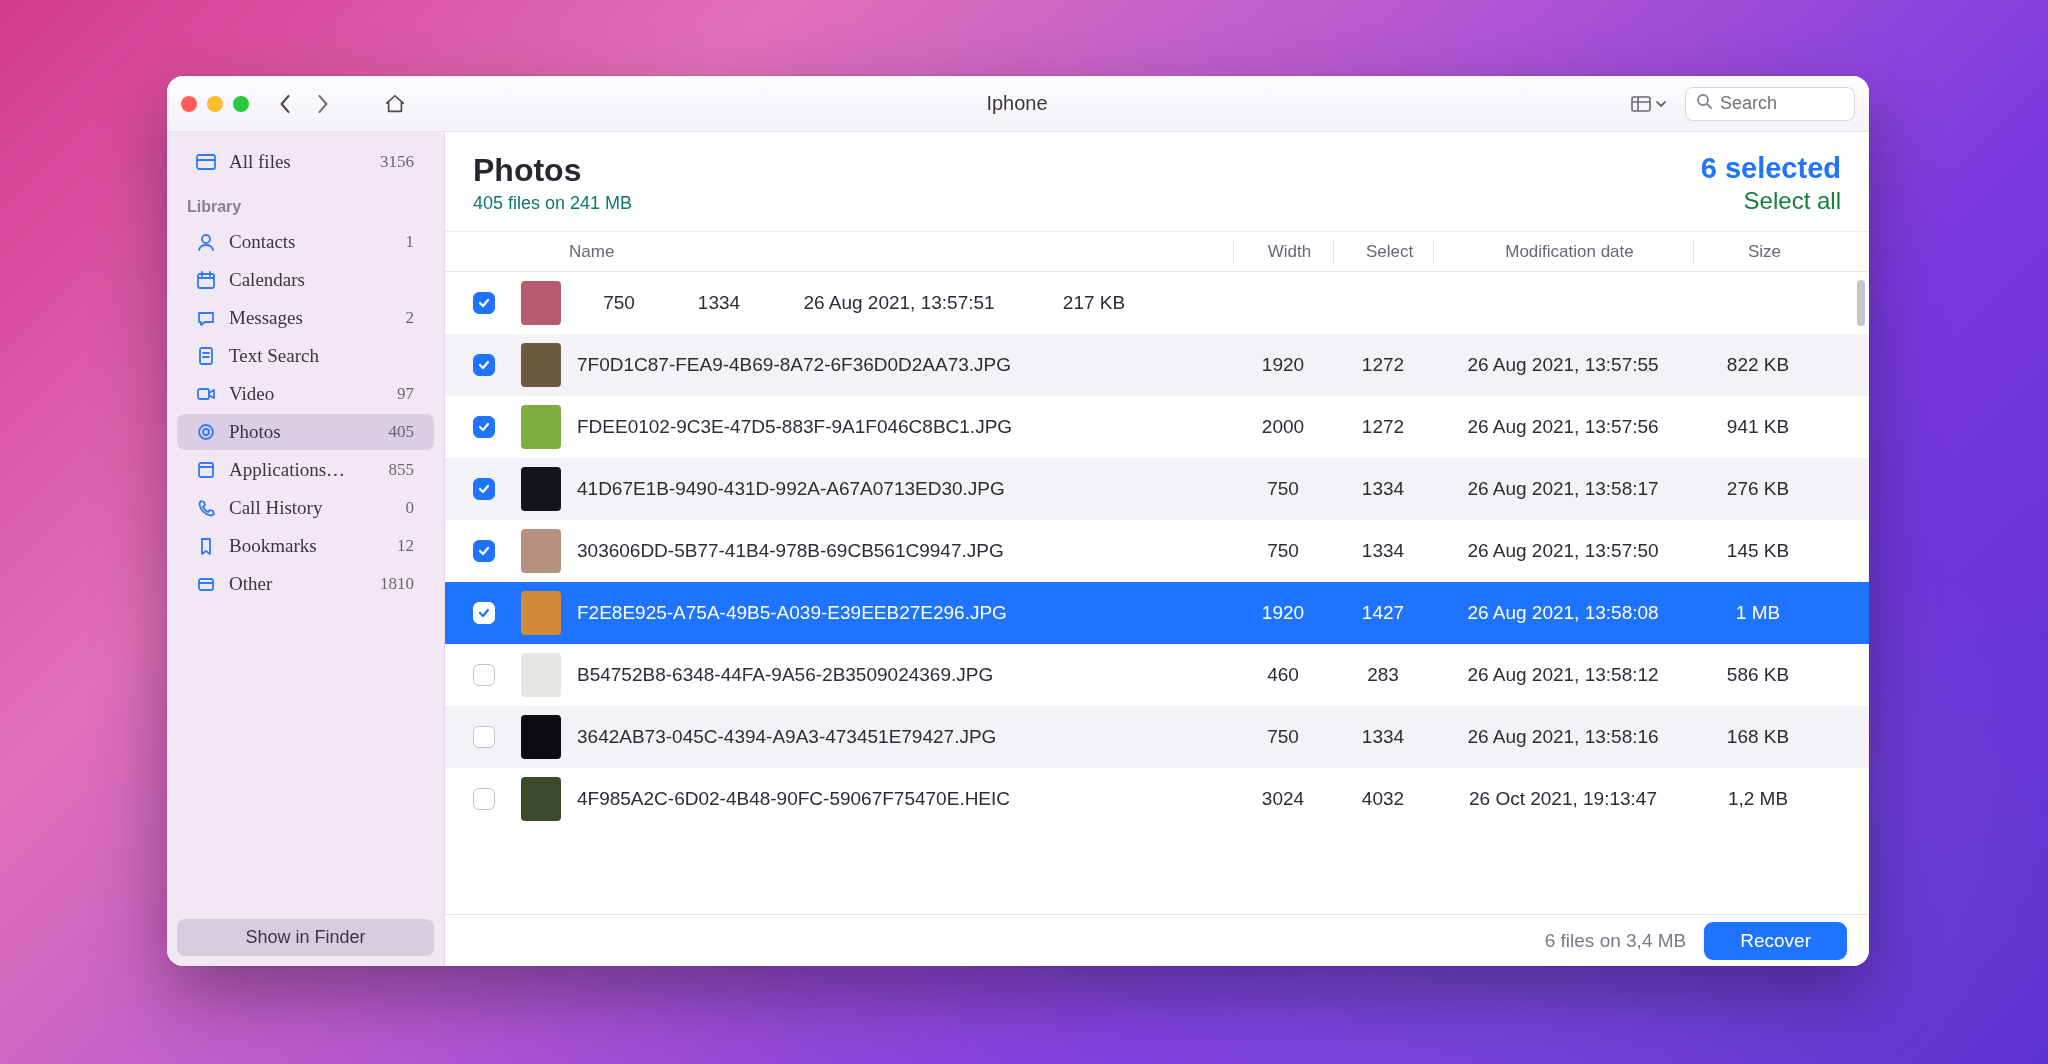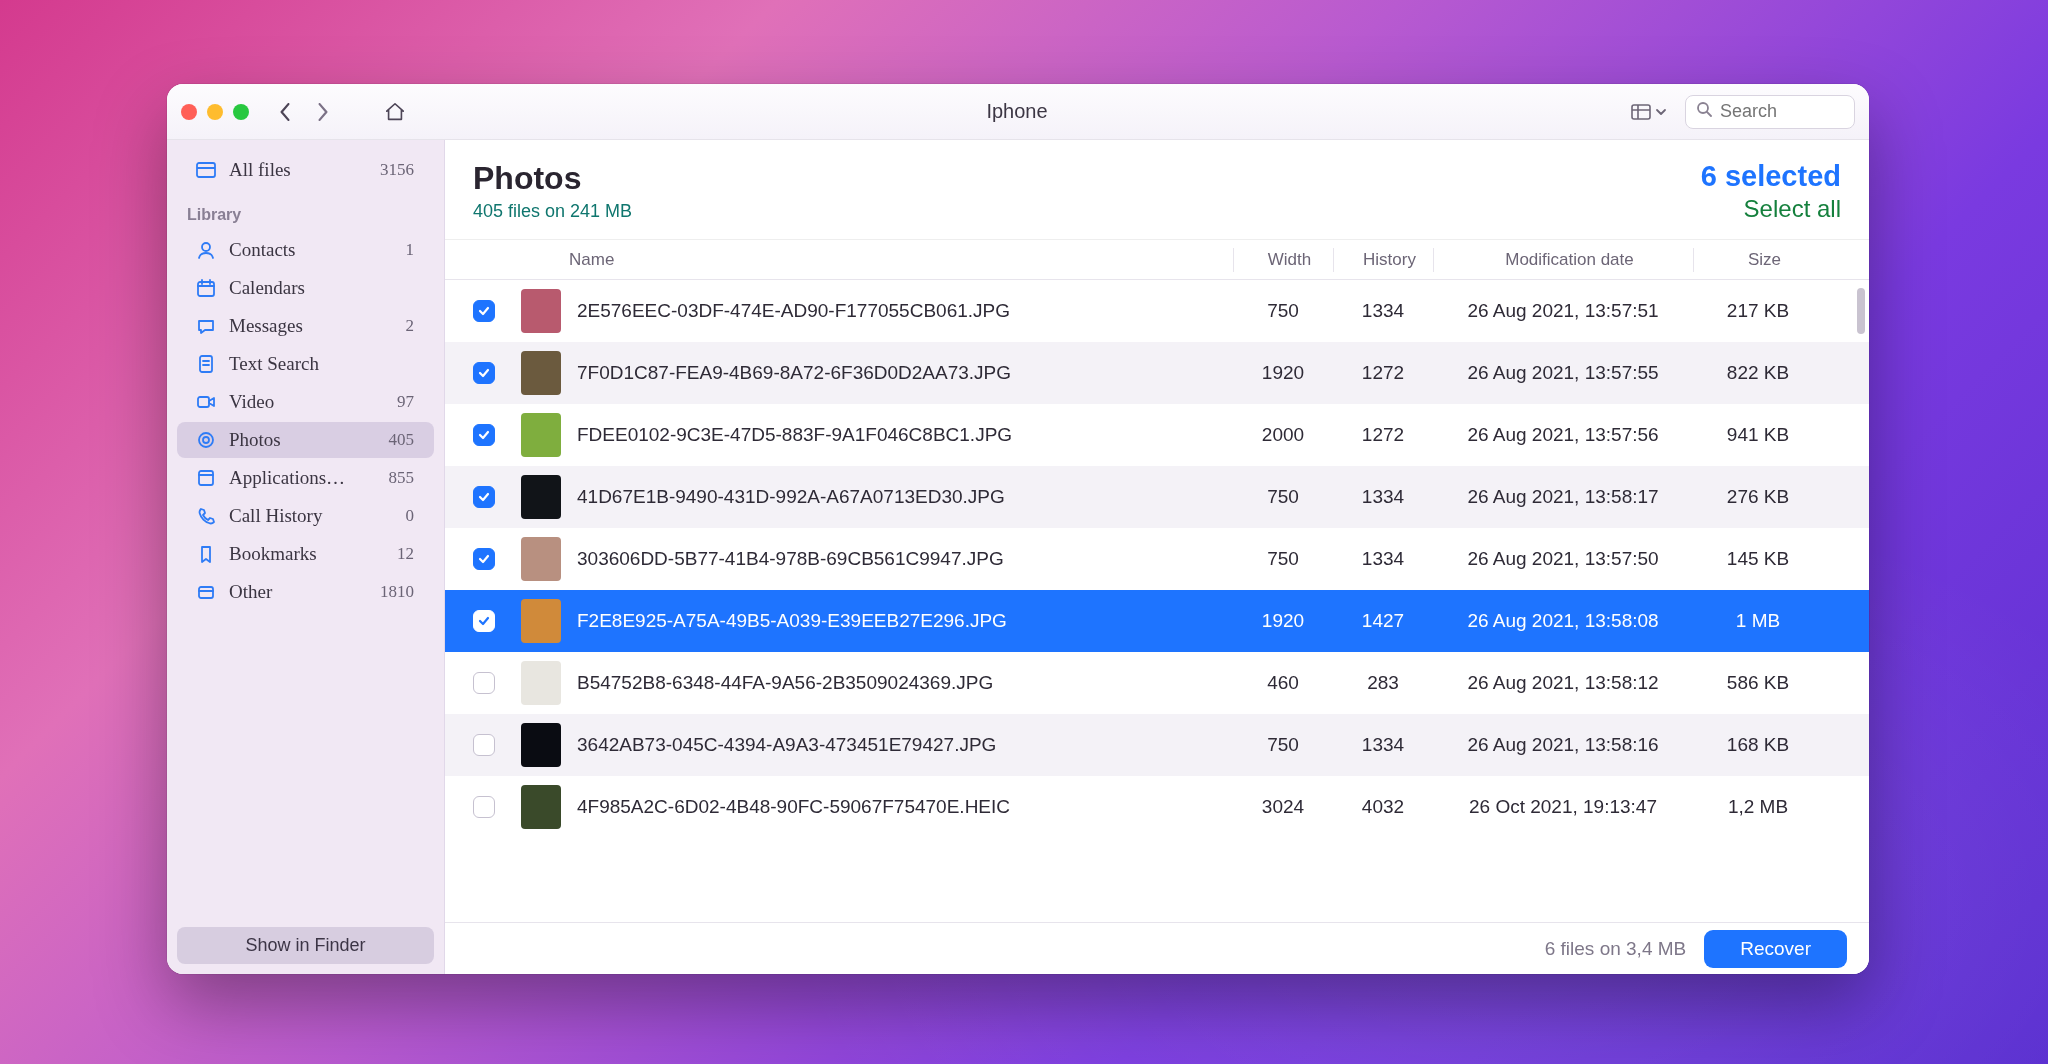--- a/index.html
+++ b/index.html
@@ -11,21 +11,21 @@
     font-size: 18px; color: #333;
   }
   
   body::before {
     content:""; position:absolute; inset:0;
     background: radial-gradient(1200px 700px at 1500px 900px, rgba(255,255,255,0.10), transparent 60%);
     pointer-events:none;
   }
 
   .window {
-    position: absolute; left: 167px; top: 84px; width: 1702px; height: 890px;
+    position: absolute; left: 167px; top: 76px; width: 1702px; height: 890px;
     background: #fff; border-radius: 16px; overflow: hidden;
     box-shadow: 0 30px 70px rgba(0,0,0,0.35), 0 0 0 1px rgba(0,0,0,0.06);
     display: flex; flex-direction: column;
   }
 
   .titlebar {
     height: 56px; display: flex; align-items: center; padding: 0 14px;
     border-bottom: 1px solid #e6e3ea;
     background: linear-gradient(#fdfcfe, #f5f2f9);
     gap: 10px;
@@ -266,40 +266,39 @@
           <div class="sel">6 selected</div>
           <div class="selall">Select all</div>
         </div>
       </div>
 
       <div class="table-head">
         <div class="col-check"></div>
           <div class="col-thumb"></div>
         <div class="col-name">Name</div>
         <div class="col-w th-sep">Width</div>
-        <div class="col-h th-sep">History</div>
+        <div class="col-h th-sep">Select</div>
         <div class="col-date th-sep">Modification date</div>
         <div class="col-size th-sep">Size</div>
         <div class="col-scroll"></div>
       </div>
 
       <div class="rows" id="rows">
         <div class="scroll-ind"></div>
       <div class="frow">
     <div class="chk">
               <div class="chkbox on">
                 <svg width="14" height="14" viewBox="0 0 14 14">
                   <path d="M3 7l3 3 5-6" stroke="#fff" stroke-width="2.2" fill="none" stroke-linecap="round" stroke-linejoin="round"></path>
                 </svg>
               </div>
             </div>
     <div class="thumb">
               <div class="tm" style="background:#b85a6e"></div>
             </div>
-    <div class="name">2E576EEC-03DF-474E-AD90-F177055CB061.JPG</div>
     <div class="w">750</div>
     <div class="h">1334</div>
     <div class="date">26 Aug 2021, 13:57:51</div>
     <div class="size">217 KB</div>
     <div class="scroll-gap"></div>
           </div>
           <div class="frow alt">
     <div class="chk">
               <div class="chkbox on">
                 <svg width="14" height="14" viewBox="0 0 14 14">

